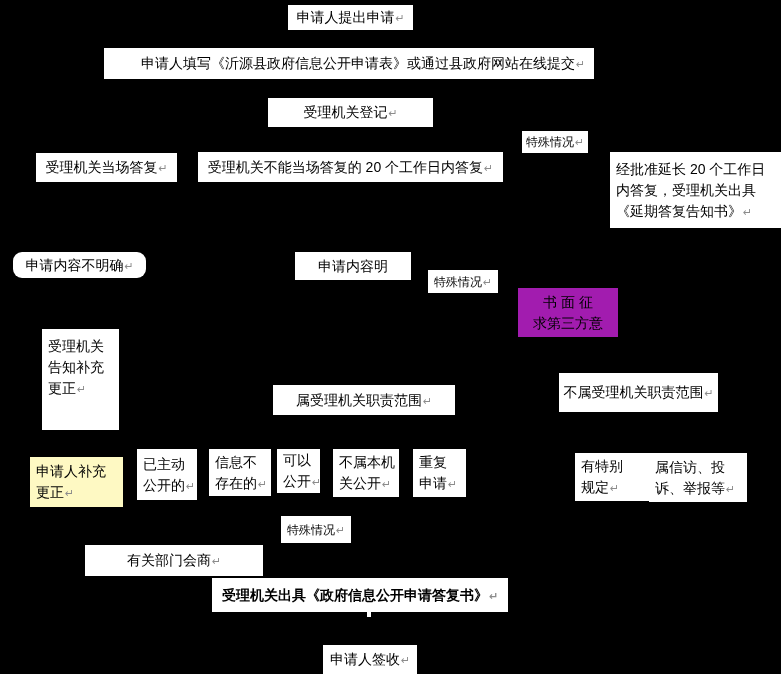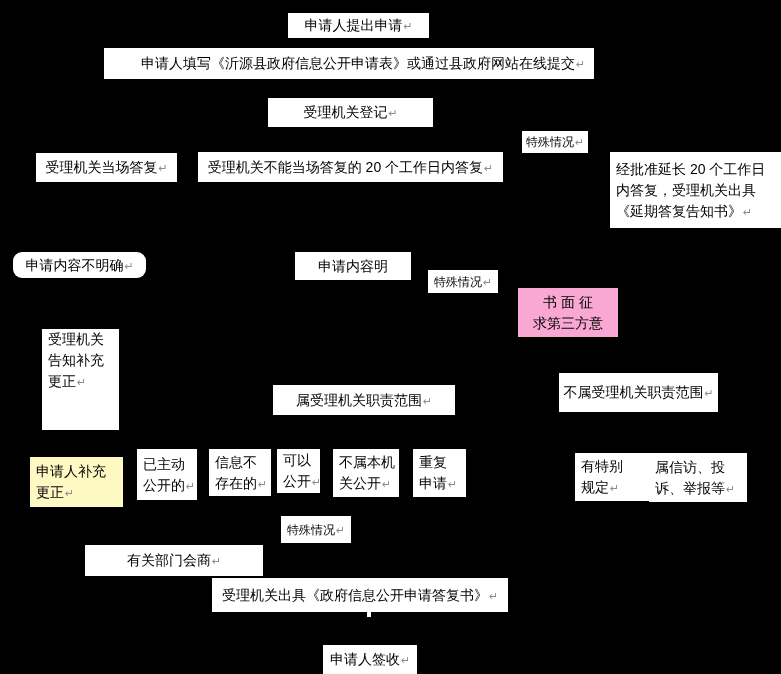--- a/index.html
+++ b/index.html
@@ -18,30 +18,30 @@
     display:flex;
     flex-direction:column;
     justify-content:center;
     font-size:14px;
     line-height:1.5;
     white-space:nowrap;
   }
   .node .line{width:100%;}
   .align-center .line{text-align:center;}
   .align-left .line{text-align:left;padding-left:6px;}
-  .v-top{justify-content:flex-start;padding-top:0;}
+  .v-top{justify-content:flex-start;padding-top:7px;}
   .small{font-size:12px;}
   .ret{color:#8c8c8c;font-size:11px;margin-left:1px;}
   .tick{position:absolute;}
 </style>
 </head>
 <body>
 
 <div id="flowchart" style="background: rgb(0, 0, 0);">
-    <div class="node align-center" style="left: 288px; top: 13px; width: 141px; height: 25px; background: rgb(255, 255, 255); color: rgb(0, 0, 0);">
+    <div class="node align-center" style="left: 288px; top: 5px; width: 125px; height: 25px; background: rgb(255, 255, 255); color: rgb(0, 0, 0);">
       <div class="line"><span>申请人提出申请</span><span class="ret" style="color: rgb(140, 140, 140);">↵</span></div>
     </div>
     <div class="node align-center" style="left: 104px; top: 48px; width: 490px; height: 31px; background: rgb(255, 255, 255); color: rgb(0, 0, 0); padding-left: 28px;">
       <div class="line"><span>申请人填写《沂源县政府信息公开申请表》或通过县政府网站在线提交</span><span class="ret" style="color: rgb(140, 140, 140);">↵</span></div>
     </div>
     <div class="node align-center" style="left: 268px; top: 98px; width: 165px; height: 29px; background: rgb(255, 255, 255); color: rgb(0, 0, 0);">
       <div class="line"><span>受理机关登记</span><span class="ret" style="color: rgb(140, 140, 140);">↵</span></div>
     </div>
     <div class="node align-center small" style="left: 522px; top: 131px; width: 66px; height: 22px; background: rgb(255, 255, 255); color: rgb(0, 0, 0);">
       <div class="line"><span>特殊情况</span><span class="ret" style="color: rgb(140, 140, 140);">↵</span></div>
@@ -59,21 +59,21 @@
     </div>
     <div class="node align-center" style="left: 13px; top: 252px; width: 133px; height: 26px; background: rgb(255, 255, 255); color: rgb(0, 0, 0); border-radius: 9px;">
       <div class="line"><span>申请内容不明确</span><span class="ret" style="color: rgb(140, 140, 140);">↵</span></div>
     </div>
     <div class="node align-center" style="left: 295px; top: 252px; width: 116px; height: 28px; background: rgb(255, 255, 255); color: rgb(0, 0, 0);">
       <div class="line"><span>申请内容明</span></div>
     </div>
     <div class="node align-center small" style="left: 428px; top: 270px; width: 70px; height: 23px; background: rgb(255, 255, 255); color: rgb(0, 0, 0);">
       <div class="line"><span>特殊情况</span><span class="ret" style="color: rgb(140, 140, 140);">↵</span></div>
     </div>
-    <div class="node align-center" style="left: 518px; top: 288px; width: 100px; height: 49px; background: #f9a8d4; color: rgb(0, 0, 0);">
+    <div class="node align-center" style="left: 518px; top: 288px; width: 100px; height: 49px; background: #a21caf; color: rgb(0, 0, 0);">
       <div class="line"><span>书 面 征</span></div>
       <div class="line"><span>求第三方意</span></div>
     </div>
     <div class="node align-left v-top" style="left: 42px; top: 329px; width: 77px; height: 101px; background: rgb(255, 255, 255); color: rgb(0, 0, 0);">
       <div class="line"><span>受理机关</span></div>
       <div class="line"><span>告知补充</span></div>
       <div class="line"><span>更正</span><span class="ret" style="color: rgb(140, 140, 140);">↵</span></div>
     </div>
     <div class="node align-center" style="left: 273px; top: 385px; width: 182px; height: 30px; background: rgb(255, 255, 255); color: rgb(0, 0, 0);">
       <div class="line"><span>属受理机关职责范围</span><span class="ret" style="color: rgb(140, 140, 140);">↵</span></div>
@@ -112,20 +112,20 @@
     <div class="node align-left" style="left: 649px; top: 453px; width: 98px; height: 49px; background: rgb(255, 255, 255); color: rgb(0, 0, 0);">
       <div class="line"><span>属信访、投</span></div>
       <div class="line"><span>诉、举报等</span><span class="ret" style="color: rgb(140, 140, 140);">↵</span></div>
     </div>
     <div class="node align-center small" style="left: 281px; top: 516px; width: 70px; height: 27px; background: rgb(255, 255, 255); color: rgb(0, 0, 0);">
       <div class="line"><span>特殊情况</span><span class="ret" style="color: rgb(140, 140, 140);">↵</span></div>
     </div>
     <div class="node align-center" style="left: 85px; top: 545px; width: 178px; height: 31px; background: rgb(255, 255, 255); color: rgb(0, 0, 0);">
       <div class="line"><span>有关部门会商</span><span class="ret" style="color: rgb(140, 140, 140);">↵</span></div>
     </div>
-    <div class="node align-center" style="left: 212px; top: 578px; width: 296px; height: 34px; background: rgb(255, 255, 255); color: rgb(0, 0, 0);">
+    <div class="node align-center" style="left: 212px; top: 578px; width: 296px; height: 34px; background: rgb(255, 255, 255); color: rgb(0, 0, 0); font-weight: bold;">
       <div class="line"><span>受理机关出具《政府信息公开申请答复书》</span><span class="ret" style="color: rgb(140, 140, 140);">↵</span></div>
     </div>
     <div class="node align-center" style="left: 323px; top: 645px; width: 94px; height: 29px; background: rgb(255, 255, 255); color: rgb(0, 0, 0);">
       <div class="line"><span>申请人签收</span><span class="ret" style="color: rgb(140, 140, 140);">↵</span></div>
     </div>
     <div class="tick" style="left: 367px; top: 612px; width: 4px; height: 5px; background: rgb(255, 255, 255);"></div>
   </div>
 
 </body></html>

